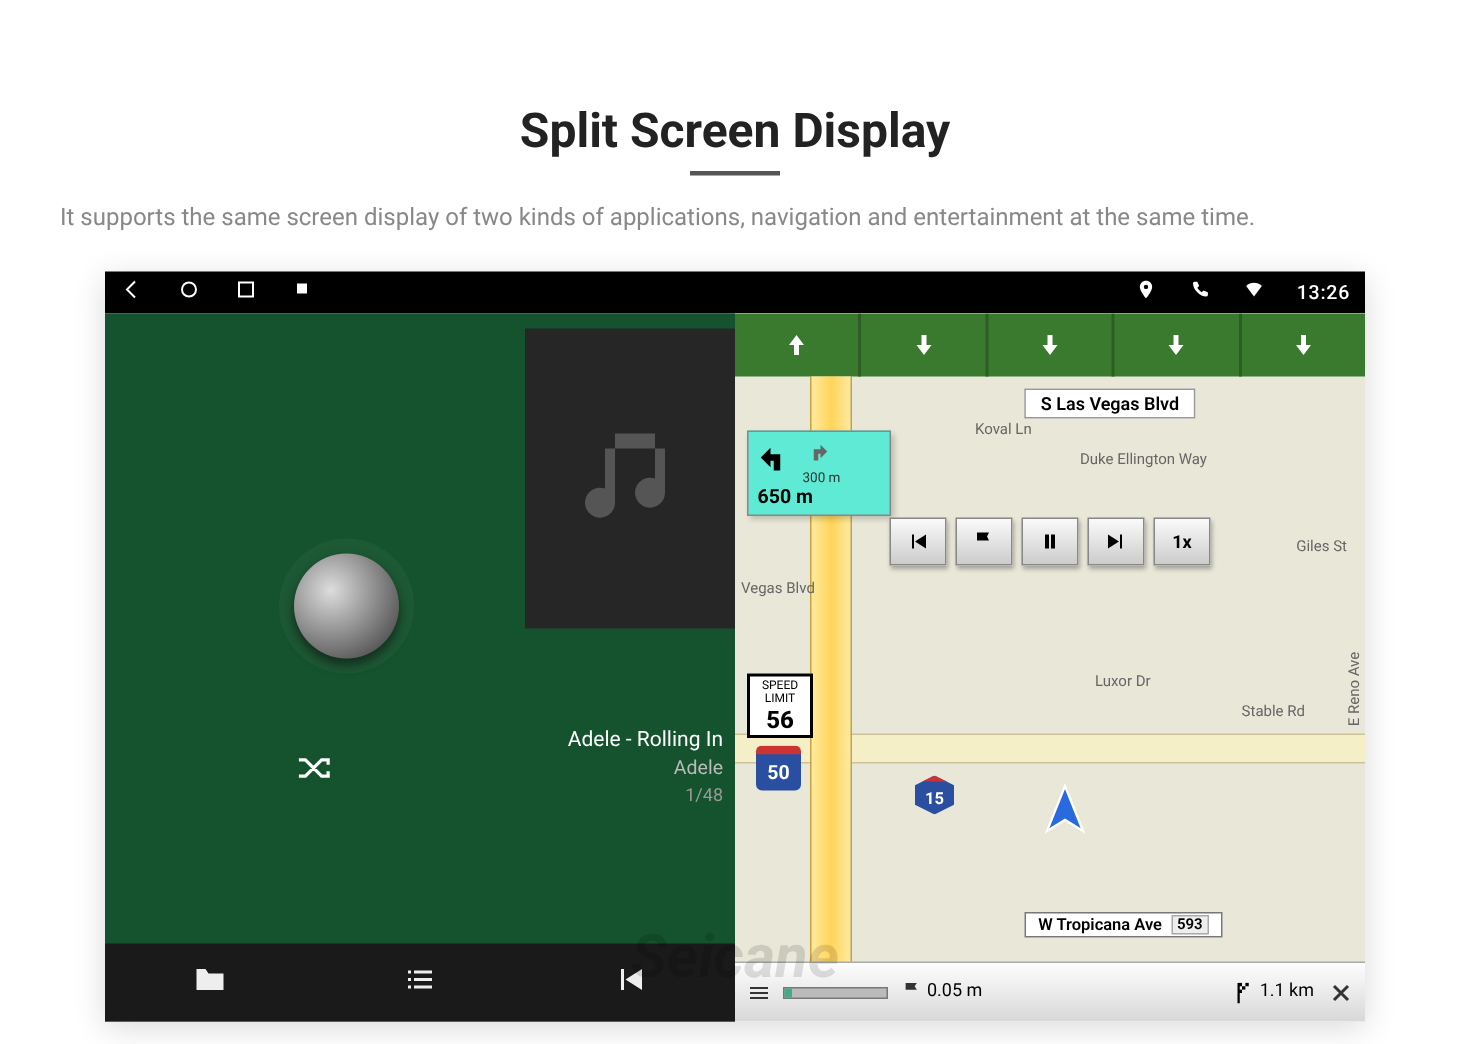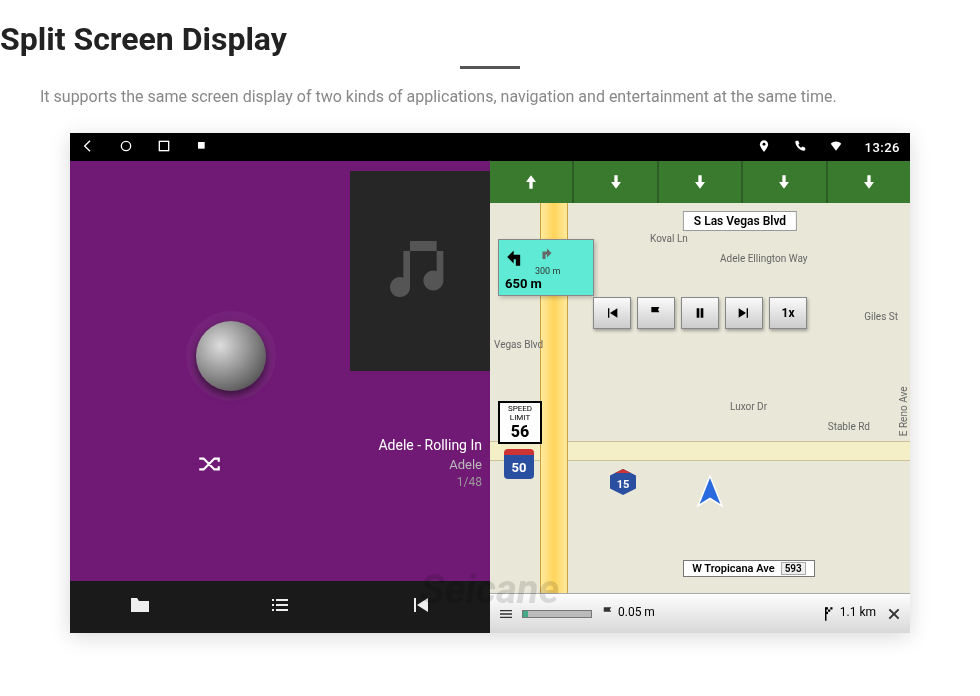--- a/index.html
+++ b/index.html
@@ -4,24 +4,26 @@
 <style>
 * { margin: 0; padding: 0; box-sizing: border-box; }
 body {
   width: 980px;
   height: 696px;
   font-family: -apple-system, BlinkMacSystemFont, "Segoe UI", Roboto, sans-serif;
   background: #fff;
   overflow: hidden;
 }
 .page-title {
+  text-align: center;
   font-size: 32px;
   font-weight: 700;
   color: #222;
   padding: 20px 0 8px;
+  margin-top: 48px;
 }
 .title-underline {
   width: 60px;
   height: 3px;
   background: #555;
   margin: 0 auto 16px;
 }
 .page-desc {
   text-align: left;
   color: #888;
@@ -55,21 +57,21 @@
 .clock { font-weight: 500; letter-spacing: .5px; }
 
 .split {
   flex: 1;
   display: flex;
   position: relative;
 }
 
 .player {
   width: 50%;
-  background: #701a75;
+  background: #14532d;
   color: #eee;
   position: relative;
   display: flex;
   flex-direction: column;
 }
 .album-area {
   flex: 1;
   position: relative;
   display: flex;
   align-items: center;
@@ -502,21 +504,21 @@
       <div class="route-shield">50</div>
       <div class="hwy-shield">15</div>
 
       <div class="arrow-cursor">
         <svg viewBox="0 0 24 24">
             <path d="M12 2 L20 22 L12 17 L4 22 Z" fill="#2a6adf" stroke="#fff" stroke-width="1"></path>
           </svg>
       </div>
 
       <span class="map-label" style="top:72px;left:160px">Koval Ln</span>
-      <span class="map-label" style="top:92px;left:230px">Adele Ellington Way</span>
+      <span class="map-label" style="top:92px;left:230px">Duke Ellington Way</span>
       <span class="map-label" style="top:150px;right:12px">Giles St</span>
       <span class="map-label" style="top:240px;left:240px">Luxor Dr</span>
       <span class="map-label" style="top:260px;right:40px">Stable Rd</span>
       <span class="map-label" style="top:220px;right:6px;transform:rotate(-90deg);transform-origin:right">E Reno Ave</span>
       <span class="map-label" style="top:178px;left:4px">Vegas Blvd</span>
 
       <div class="street2">
         <span>W Tropicana Ave</span>
         <span class="tag">593</span>
       </div>

